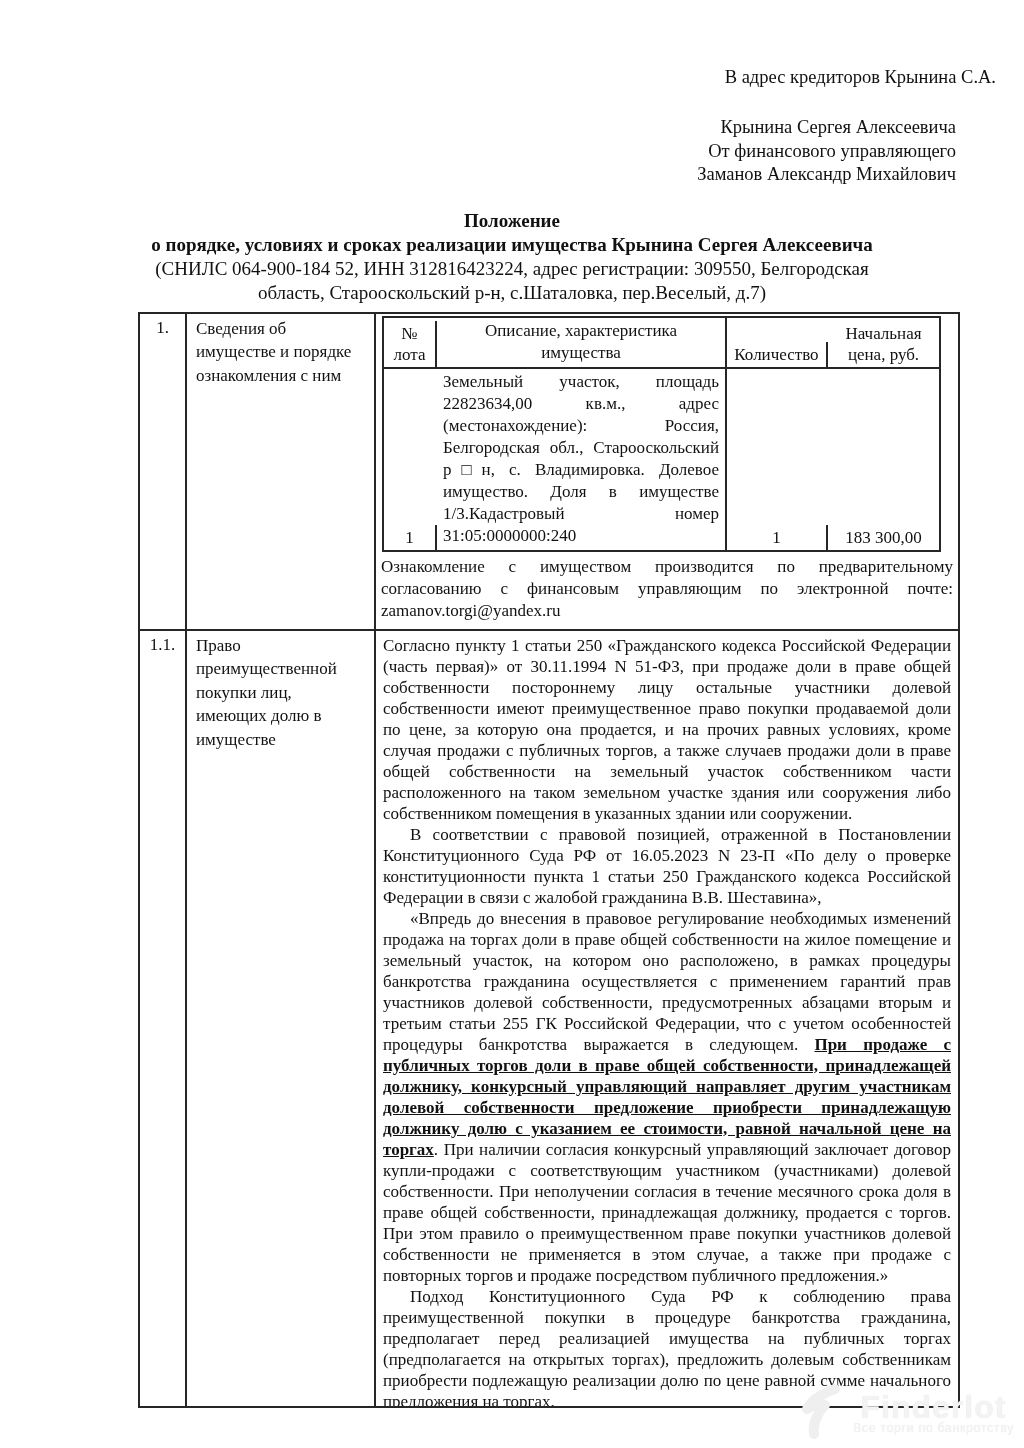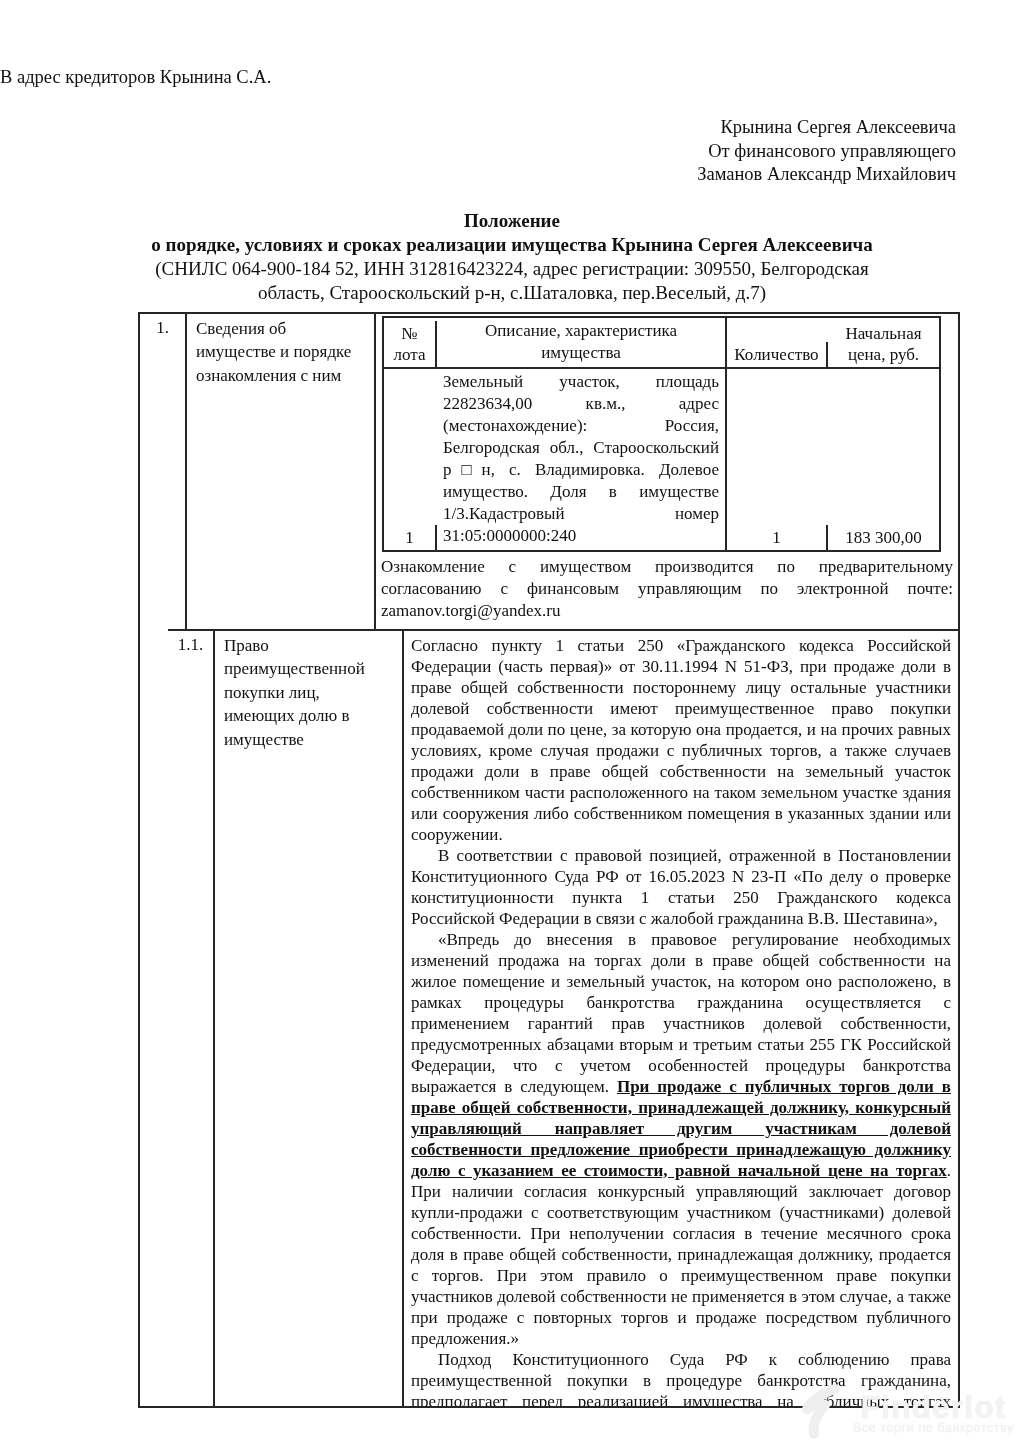--- a/index.html
+++ b/index.html
@@ -3,36 +3,36 @@
 <meta charset="utf-8">
 <style>
   * { margin:0; padding:0; box-sizing:border-box; }
   html,body { background:#ffffff; }
   .page {
     width:1024px; height:1448px; position:relative; overflow:hidden;
     background:#ffffff; color:#111;
     font-family:"Liberation Serif","DejaVu Serif",serif;
   }
   .recipient {
-    padding-top:66px; padding-right:52px; 
+    padding-top:66px; padding-right:28px; text-align:right;
     font-size:18.5px; line-height:23px;
   }
   .from-block {
     margin-top:27px; padding-right:68px; text-align:right;
     font-size:18.5px; line-height:23.5px;
   }
   .title-block { margin-top:22px; text-align:center; font-size:19px; line-height:24px; }
   .title-bold { font-weight:bold; }
 
   .doc-table {
     margin:7px 64px 0 138px;
     border:2px solid #262626;
   }
   .trow { display:flex; align-items:stretch; }
-  .trow + .trow { border-top:2px solid #262626;margin-left:28px; }
+  .trow + .trow { border-top:2px solid #262626; }
   .c-num {
     width:47px; flex-shrink:0; border-right:2px solid #262626;
     text-align:center; padding-top:4px; font-size:17px;
   }
   .c-label {
     width:189px; flex-shrink:0; border-right:2px solid #262626;
     padding:3px 8px 4px 9px; font-size:17px; line-height:23.5px;
   }
   .c-content { flex:1; min-width:0; font-size:17px; }
 

